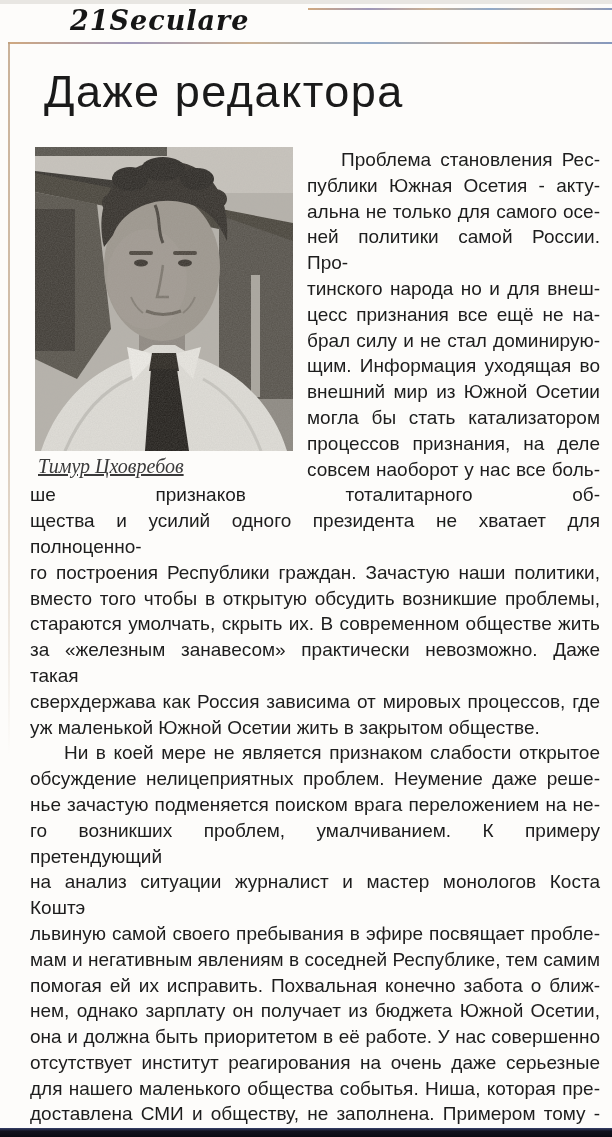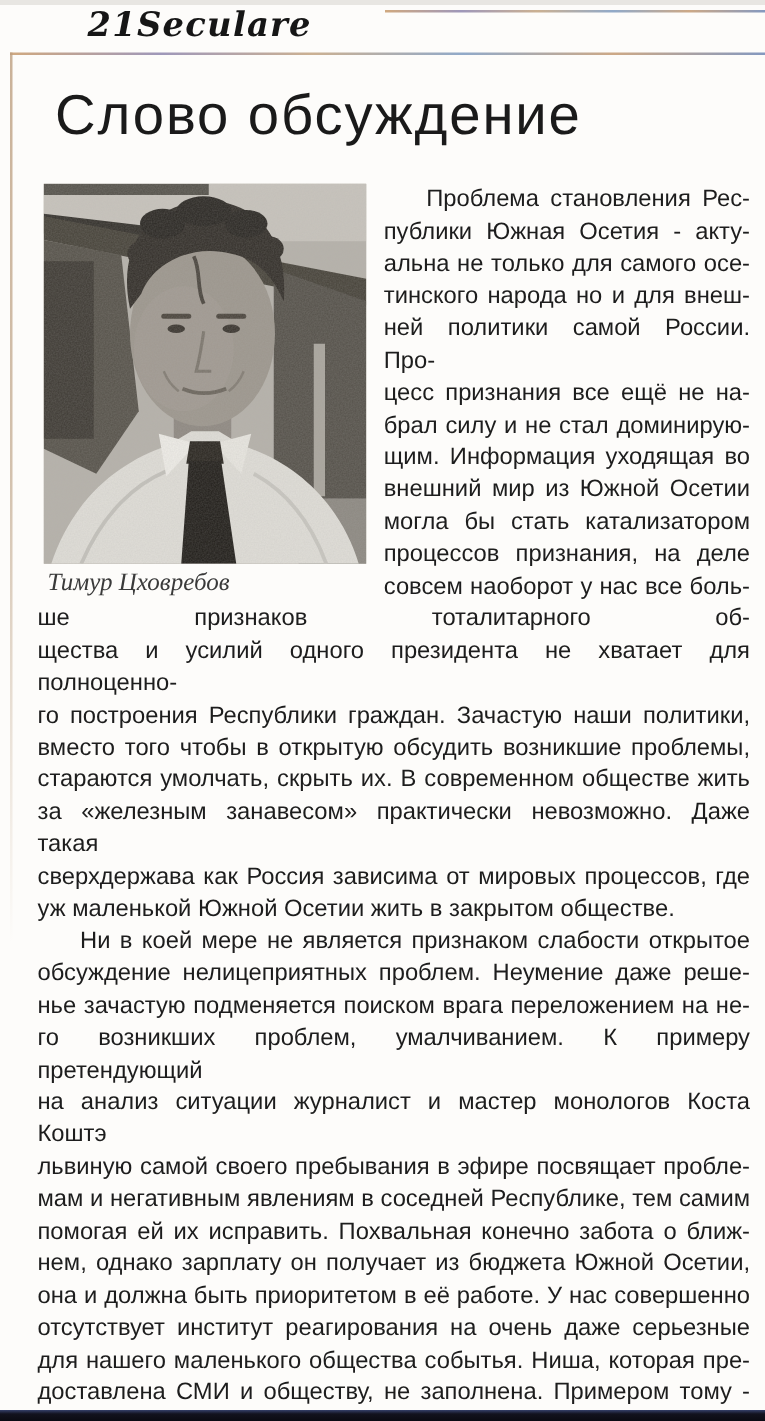--- a/index.html
+++ b/index.html
@@ -77,20 +77,21 @@
     background: #b6b2ab;
   }
   .photo-caption {
     margin: 3px 0 0 8px;
     font-family: "Liberation Serif", serif;
     font-style: italic;
     font-size: 20px;
     color: #3a3a3a;
     line-height: 24px;
     white-space: nowrap;
+    text-decoration: underline;
   }
   .line {
     text-align: justify;
     text-align-last: justify;
     white-space: normal;
   }
   .line.endline { text-align-last: left; }
   .line.indent { text-indent: 34px; }
 
   
@@ -106,21 +107,21 @@
 <body>
 
 <div class="page" style="--paper: #fdfcfa; --ink: #1d1d1d; --bar: #0a0a12;">
 
   <div class="masthead">21Seculare</div>
 
   <div class="rule-h rule-top-right"></div>
   <div class="rule-h rule-article-top"></div>
   <div class="rule-article-left"></div>
 
-  <h1 class="headline">Слово обсуждение</h1>
+  <h1 class="headline">Даже редактора</h1>
 
   <div class="article-text">
     <div class="photo-block">
       <div class="photo-frame">
         <svg viewBox="0 0 258 304" width="258" height="304" aria-hidden="true">
           <defs>
             <filter id="grain" x="0" y="0" width="100%" height="100%">
               <feTurbulence type="fractalNoise" baseFrequency="0.85" numOctaves="2" result="n"></feTurbulence>
               <feColorMatrix in="n" type="matrix" values="0 0 0 0 0.45  0 0 0 0 0.44  0 0 0 0 0.42  0.55 0 0 0 0"></feColorMatrix>
             </filter>
@@ -179,22 +180,22 @@
 
           <rect x="0" y="0" width="258" height="304" filter="url(#grain)" opacity="0.45"></rect>
         </svg>
       </div>
       <div class="photo-caption">Тимур Цховребов</div>
     </div>
 
   <div class="line indent">Проблема становления Рес-</div>
       <div class="line">публики Южная Осетия - акту-</div>
       <div class="line">альна не только для самого осе-</div>
+      <div class="line">ней политики самой России. Про-</div>
       <div class="line">тинского народа но и для внеш-</div>
-      <div class="line">ней политики самой России. Про-</div>
       <div class="line">цесс признания все ещё не на-</div>
       <div class="line">брал силу и не стал доминирую-</div>
       <div class="line">щим. Информация уходящая во</div>
       <div class="line">внешний мир из Южной Осетии</div>
       <div class="line">могла бы стать катализатором</div>
       <div class="line">процессов признания, на деле</div>
       <div class="line">совсем наоборот у нас все боль-</div>
       <div class="line">ше признаков тоталитарного об-</div>
       <div class="line">щества и усилий одного президента не хватает для полноценно-</div>
       <div class="line">го построения Республики граждан. Зачастую наши политики,</div>

